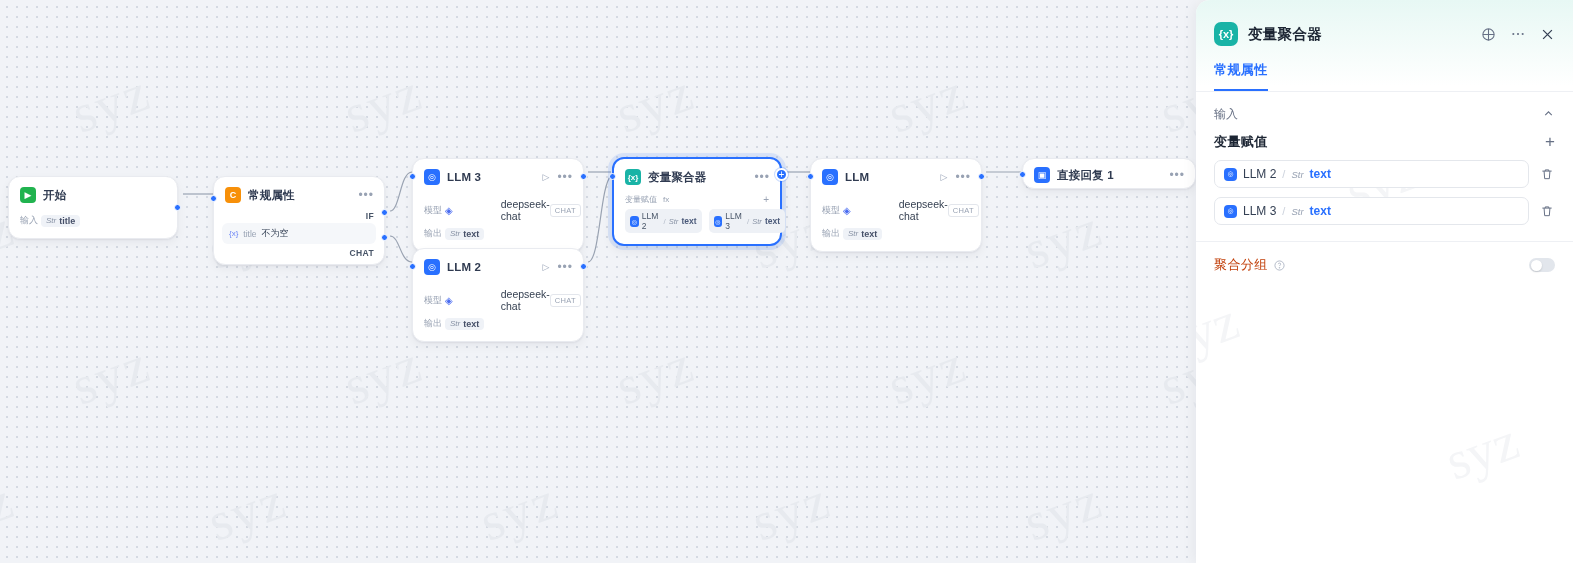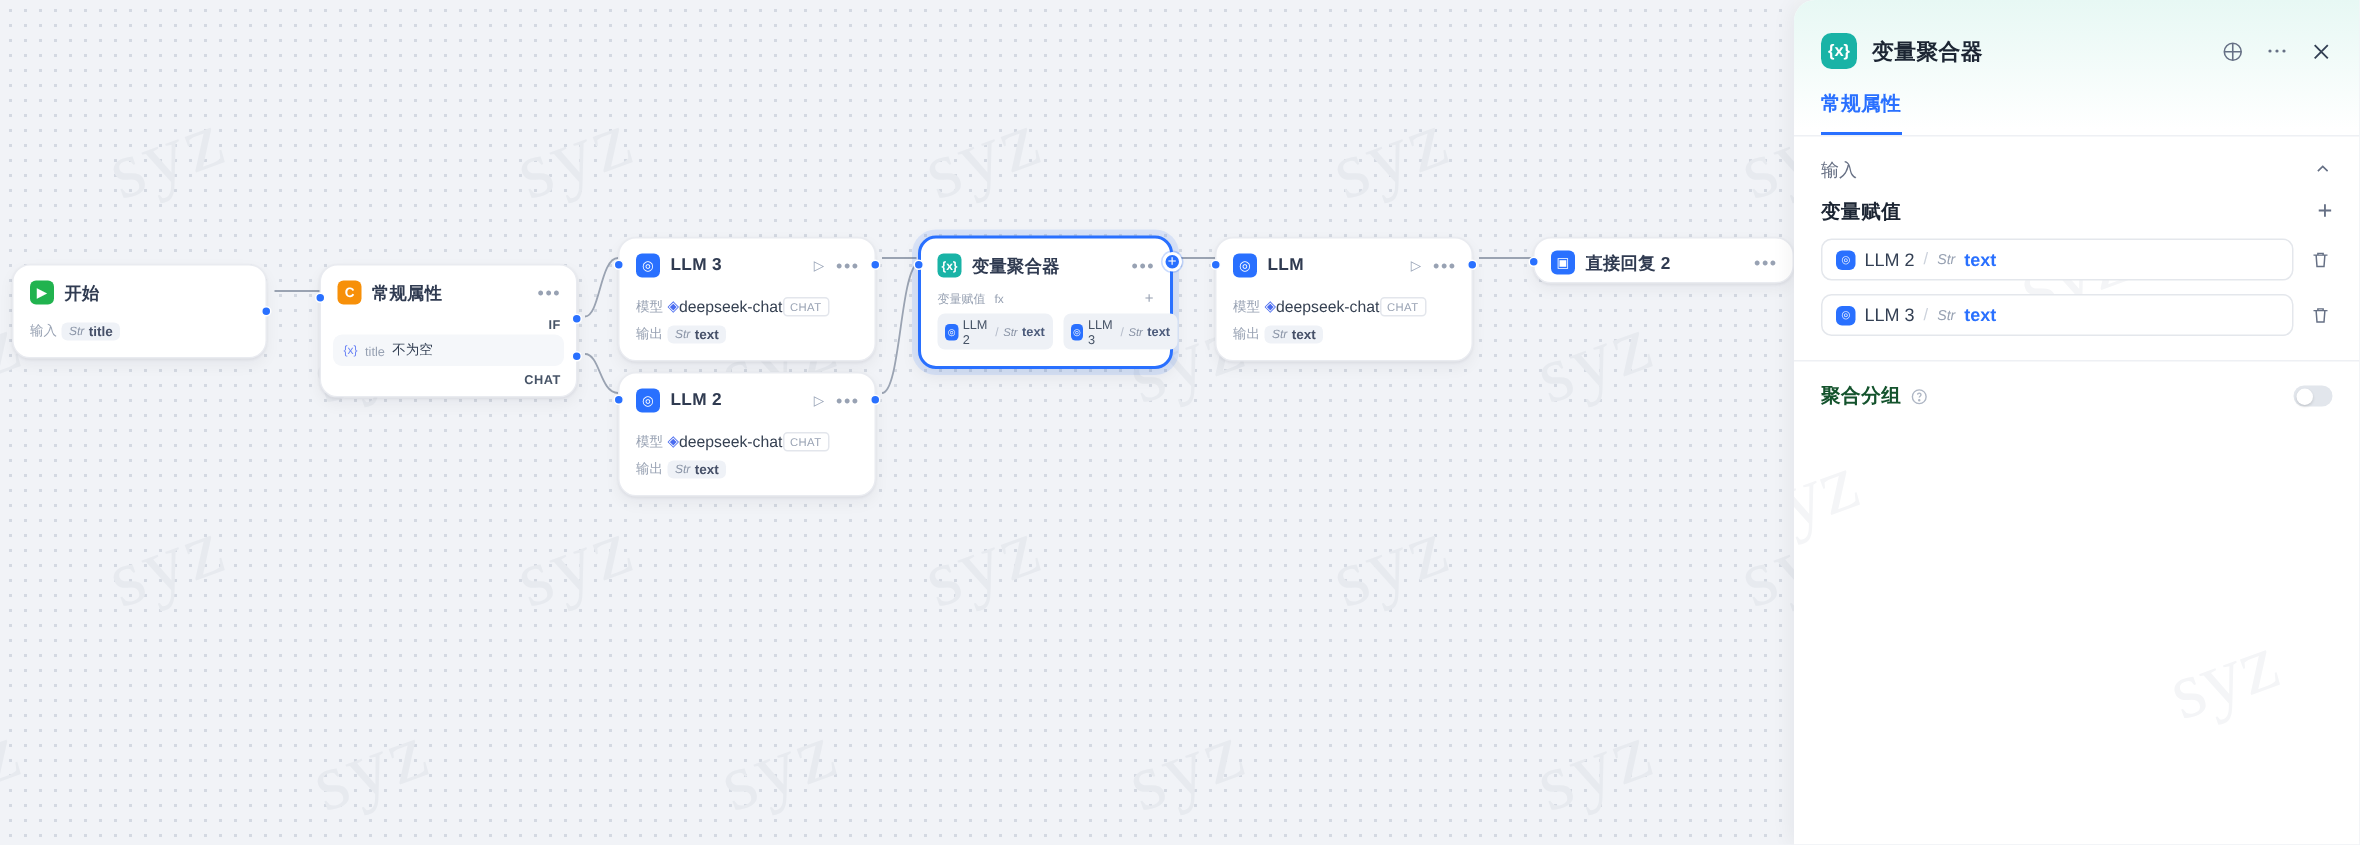--- a/index.html
+++ b/index.html
@@ -61,21 +61,21 @@
     font-size: 11.5px; font-weight: bold; color: #303b51;
     letter-spacing: .2px; flex: 1 1 auto; white-space: nowrap; overflow: hidden;
   }
   .n-act { display: flex; align-items: center; gap: 8px; color: #98a2b3; flex: 0 0 auto; }
   .dots { font-size: 12px; line-height: 8px; color: #98a2b3; letter-spacing: 1px; }
   .play { font-size: 9px; color: #9aa5b8; }
 
   .node-body { padding: 2px 11px 11px 11px; }
   .row { display: flex; align-items: center; gap: 0; margin-top: 5px; }
   .row-label { font-size: 9px; color: #98a2b3; flex: 0 0 auto; width: 21px; }
-  .model-name { font-size: 10.5px; color: #364152; }
+  .model-name { font-size: 10.5px; color: #364152; margin-left: 48px; }
   .chat-badge {
     font-size: 7.5px; color: #98a2b3; border: 1px solid #e3e6ec;
     border-radius: 3px; padding: 1px 4px; background: #fff; letter-spacing: .3px;
   }
   .var-chip {
     display: inline-flex; align-items: center; gap: 3px;
     background: #eff2f7; border-radius: 4px; padding: 1px 5px;
   }
   .var-chip .tt { font-size: 8px; color: #8a94a6; font-style: italic; }
   .var-chip .vv { font-size: 9px; color: #465068; font-weight: bold; }
@@ -194,21 +194,21 @@
   }
   .var-box .nm { font-size: 12px; color: #344054; }
   .var-box .sl { font-size: 11px; color: #ccd2dc; }
   .var-box .tp { font-size: 9.5px; color: #98a2b3; font-style: italic; }
   .var-box .vl { font-size: 12px; color: #2970ff; font-weight: bold; }
   .trash { width: 16px; color: #667085; display: flex; align-items: center; justify-content: center; }
 
   .divider { height: 1px; background: #eef0f4; margin: 16px 0 0 0; }
 
   .toggle-row { display: flex; align-items: center; padding: 14px 18px 0 18px; }
-  .toggle-row .t { font-size: 13px; font-weight: bold; color: #14532d; letter-spacing: .4px; }
+  .toggle-row .t { font-size: 13px; font-weight: normal; color: #c2410c; letter-spacing: .4px; }
   .toggle-row .q { margin-left: 6px; color: #aeb6c4; display: flex; align-items: center; }
   .toggle-row .sp { flex: 1 1 auto; }
   .switch {
     width: 26px; height: 14px; border-radius: 7px; background: #e2e6ec; position: relative;
   }
   .switch .knob {
     position: absolute; left: 1.5px; top: 1.5px; width: 11px; height: 11px;
     border-radius: 50%; background: #fff; box-shadow: 0 1px 2px rgba(0,0,0,.15);
   }
   .panel-wm {
@@ -420,21 +420,21 @@
           </span>
         </div>
       </div>
       <span class="handle" style="left:-4px; top:14px;"></span>
       <span class="handle" style="right:-4px; top:14px;"></span>
     </div>
 
     <div class="node" id="node-answer">
       <div class="node-head">
         <span class="n-ico" style="background:#2970ff">▣</span>
-        <span class="n-title">直接回复 2</span>
+        <span class="n-title">直接回复 1</span>
         <span class="n-act">
           <span class="dots">•••</span>
         </span>
       </div>
       <span class="handle" style="left:-4px; top:12px;"></span>
     </div>
   </div>
 
   <div id="panel">
     <div id="panel-grad"></div>

